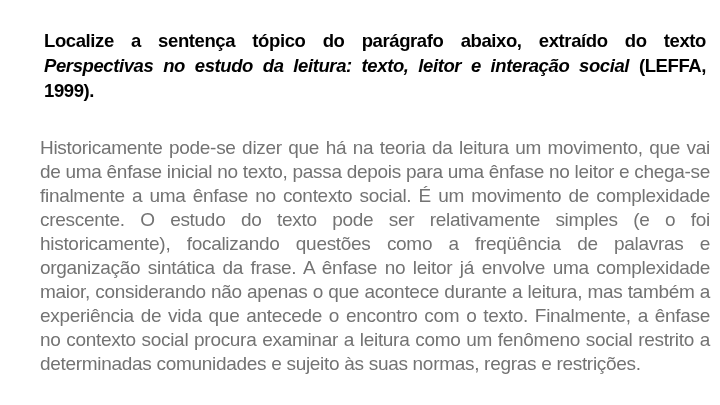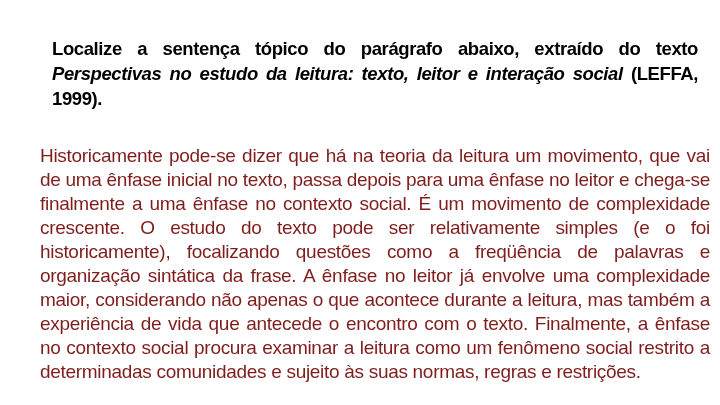--- a/index.html
+++ b/index.html
@@ -20,42 +20,42 @@
     height: 405px;
     background: #ffffff;
   }
   .content {
     position: absolute;
     left: 40px;
     top: 24px;
     width: 670px;
   }
   .prompt {
-    margin: 12px;
+    margin: 4px;
     font-size: 18.5px;
     line-height: 25px;
     font-weight: 700;
     letter-spacing: -0.4px;
     text-align: justify;
     color: #000000;
   }
   .prompt .source-title {
     font-style: italic;
   }
   .prompt .citation {
     font-style: normal;
   }
   .reading-paragraph {
     margin: 33px 0 0 0;
     font-size: 19px;
     line-height: 24px;
     font-weight: 400;
     letter-spacing: -0.3px;
     text-align: justify;
-    color: #7f1d1d;
+    color: #737373;
   }
 </style>
 </head>
 <body>
 
 <div class="slide">
   <div class="content">
     <p class="prompt"><span>Localize a sentença tópico do parágrafo abaixo, extraído do texto </span><span class="source-title">Perspectivas no estudo da leitura: texto, leitor e interação social</span><span class="citation"> (LEFFA, 1999).</span></p>
     <p class="reading-paragraph">Historicamente pode-se dizer que há na teoria da leitura um movimento, que vai de uma ênfase inicial no texto, passa depois para uma ênfase no leitor e chega-se finalmente a uma ênfase no contexto social. É um movimento de complexidade crescente. O estudo do texto pode ser relativamente simples (e o foi historicamente), focalizando questões como a freqüência de palavras e organização sintática da frase. A ênfase no leitor já envolve uma complexidade maior, considerando não apenas o que acontece durante a leitura, mas também a experiência de vida que antecede o encontro com o texto. Finalmente, a ênfase no contexto social procura examinar a leitura como um fenômeno social restrito a determinadas comunidades e sujeito às suas normas, regras e restrições.</p>
   </div>

